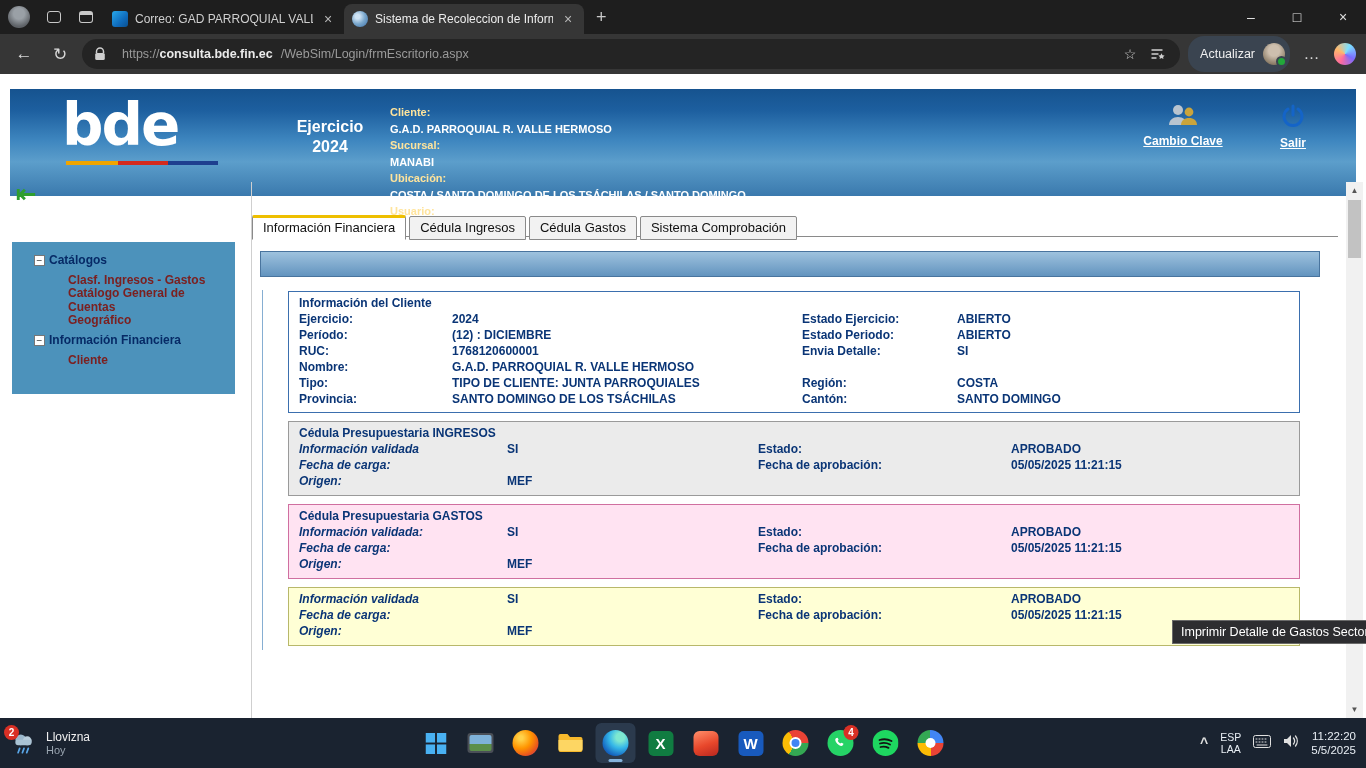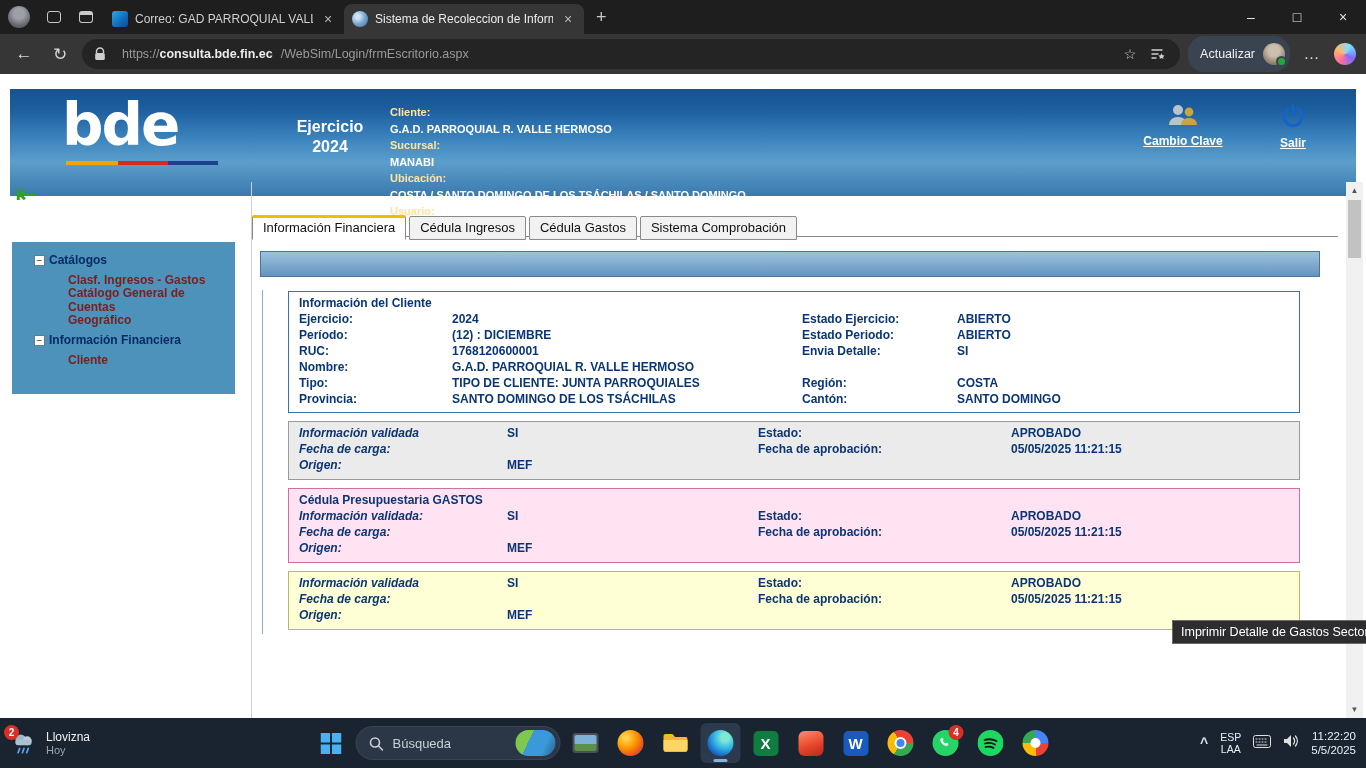--- a/index.html
+++ b/index.html
@@ -325,20 +325,21 @@
           </div>
         <div class="crow">
             <span class="ci-l1">Provincia:</span>
             <span class="ci-v1">SANTO DOMINGO DE LOS TSÁCHILAS</span>
             <span class="ci-l2">Cantón:</span>
             <span class="ci-v2">SANTO DOMINGO</span>
           </div>
       </div>
 
       <div class="sec sec-gray">
+        <div class="box-title">Cédula Presupuestaria INGRESOS</div>
         <div class="srow">
             <span class="sl1">Información validada</span>
             <span class="sv1">SI</span>
             <span class="sl2">Estado:</span>
             <span class="sv2">APROBADO</span>
           </div>
         <div class="srow">
             <span class="sl1">Fecha de carga:</span>
             <span class="sv1"></span>
             <span class="sl2">Fecha de aprobación:</span>
@@ -427,28 +428,20 @@
 
   <div class="tb-center">
     <div class="slot">
       <svg width="21" height="21" viewBox="0 0 22 22">
           <rect width="10" height="10" fill="#49b1f2"></rect>
           <rect x="12" width="10" height="10" fill="#49b1f2"></rect>
           <rect y="12" width="10" height="10" fill="#49b1f2"></rect>
           <rect x="12" y="12" width="10" height="10" fill="#49b1f2"></rect>
         </svg>
     </div>
-    <div class="searchbox">
-      <svg width="15" height="15" viewBox="0 0 15 15">
-          <circle cx="6.5" cy="6.5" r="4.5" fill="none" stroke="#c9d1d9" stroke-width="1.6"></circle>
-          <path d="M10 10l4 4" stroke="#c9d1d9" stroke-width="1.6" stroke-linecap="round"></path>
-        </svg>
-      <span class="s-ph">Búsqueda</span>
-      <div class="s-img"></div>
-    </div>
     <div class="slot">
         <div class="icon-monitor">
           <div class="mon-screen"></div>
         </div>
       </div>
     <div class="slot">
         <div class="icon-firefox"></div>
       </div>
     <div class="slot">
       <svg width="26" height="22" viewBox="0 0 26 22">

